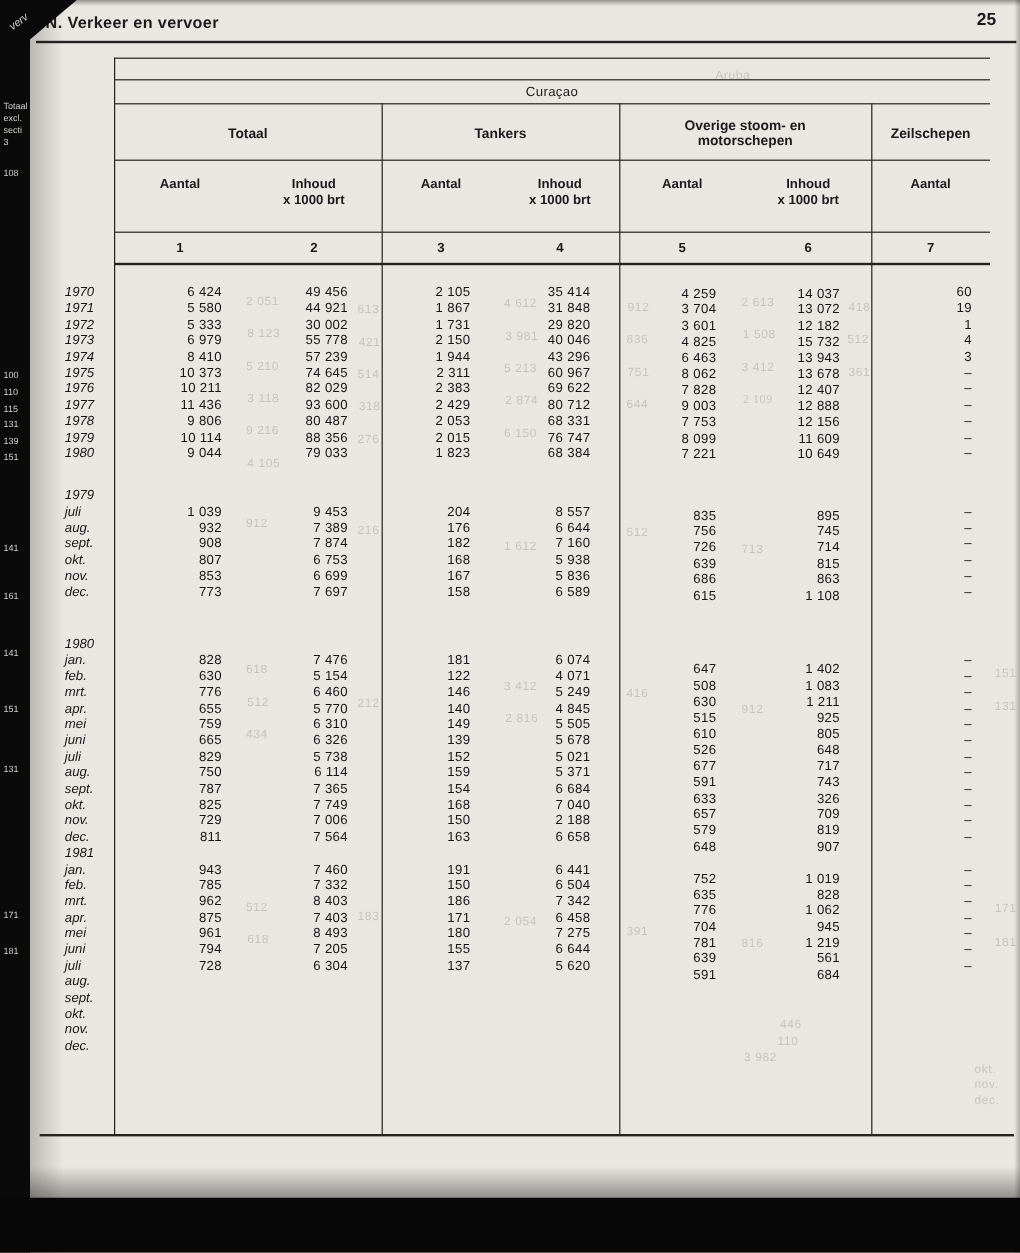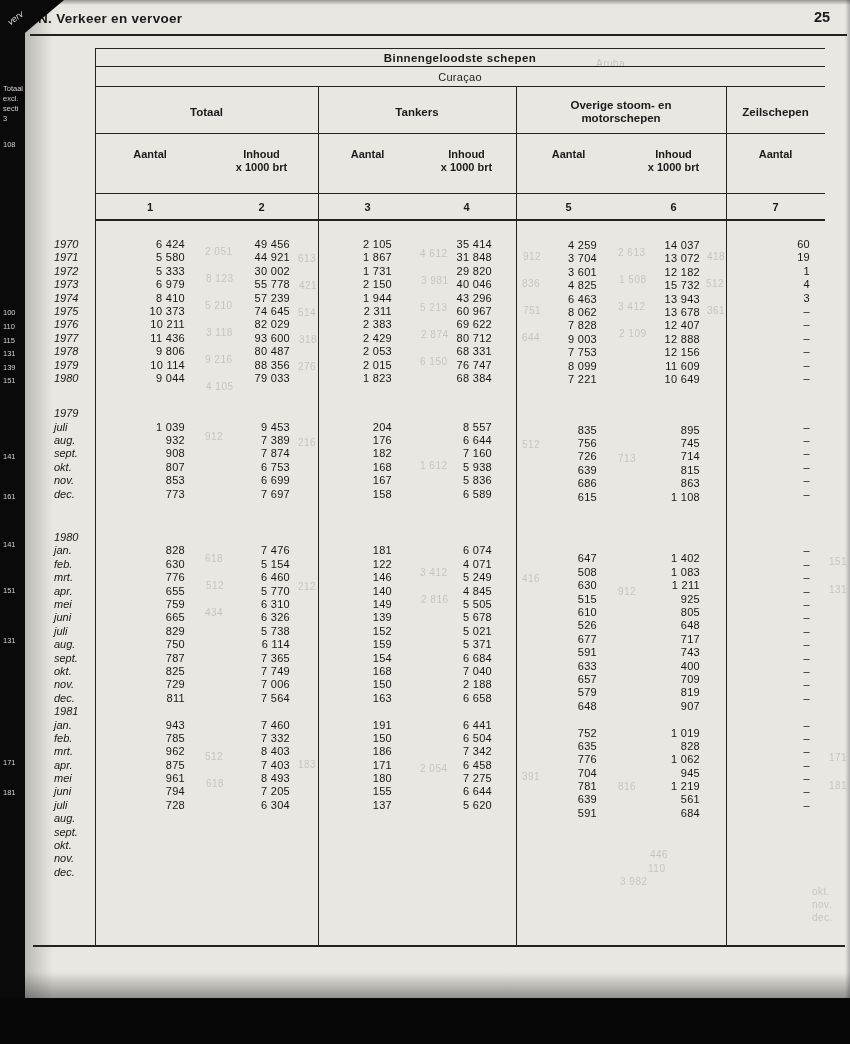--- a/index.html
+++ b/index.html
@@ -65,27 +65,27 @@
       <span class="ghost" style="left: 420px; top: 302px;">5 213</span>
       <span class="ghost" style="left: 421px; top: 329px;">2 874</span>
       <span class="ghost" style="left: 420px; top: 356px; text-align: center;">6 150</span>
       <span class="ghost" style="left: 523px; top: 251px;">912</span>
       <span class="ghost" style="left: 522px; top: 278px;">836</span>
       <span class="ghost" style="left: 523px; top: 305px;">751</span>
       <span class="ghost" style="left: 522px; top: 332px;">644</span>
       <span class="ghost" style="left: 618px; top: 247px;">2 613</span>
       <span class="ghost" style="left: 619px; top: 274px;">1 508</span>
       <span class="ghost" style="left: 618px; top: 301px;">3 412</span>
-      <span class="ghost" style="left: 619px; top: 328px;">2 109</span>
+      <span class="ghost" style="left: 619px; top: 328px; font-family: Liberation Serif, serif;">2 109</span>
       <span class="ghost" style="left: 707px; top: 251px;">418</span>
       <span class="ghost" style="left: 706px; top: 278px;">512</span>
       <span class="ghost" style="left: 707px; top: 305px;">361</span>
       <span class="ghost" style="left: 205px; top: 431px;">912</span>
       <span class="ghost" style="left: 298px; top: 437px; text-align: right;">216</span>
-      <span class="ghost" style="left: 420px; top: 460px;">1 612</span>
+      <span class="ghost" style="left: 420px; top: 450px;">1 612</span>
       <span class="ghost" style="left: 522px; top: 439px;">512</span>
       <span class="ghost" style="left: 618px; top: 453px;">713</span>
       <span class="ghost" style="left: 205px; top: 553px;">618</span>
       <span class="ghost" style="left: 206px; top: 580px;">512</span>
       <span class="ghost" style="left: 205px; top: 607px;">434</span>
       <span class="ghost" style="left: 298px; top: 581px;">212</span>
       <span class="ghost" style="left: 420px; top: 567px;">3 412</span>
       <span class="ghost" style="left: 421px; top: 594px;">2 816</span>
       <span class="ghost" style="left: 522px; top: 573px;">416</span>
       <span class="ghost" style="left: 618px; top: 586px;">912</span>
@@ -106,21 +106,20 @@
       <span class="ghost" style="left: 812px; top: 899px;">nov.</span>
       <span class="ghost" style="left: 812px; top: 912px;">dec.</span>
     </div>
 
   <div class="pg-title">N. Verkeer en vervoer</div>
   <div class="pg-num">25</div>
   <div class="rule title-rule"></div>
 
   <div class="tbl">
     <div class="hrule" style="top:0"></div>
-    <div class="t-title">Binnengeloodste schepen</div>
     <div class="hrule" style="top:18px"></div>
     <div class="t-sub">Curaçao</div>
     <div class="hrule" style="top:38px"></div>
     <div class="hrule" style="top:85px"></div>
     <div class="hrule" style="top:145px"></div>
     <div class="hrule thick" style="top:171px"></div>
     <div class="hrule bottom" style="top:897px"></div>
     <div class="vrule" style="left:62px;top:0;height:897px"></div>
     <div class="vrule" style="left:285px;top:38px;height:859px"></div>
     <div class="vrule" style="left:483px;top:38px;height:859px"></div>
@@ -440,21 +439,21 @@
             <span class="cell c6">743</span>
             <span class="cell c7">–</span>
           </div>
           <div class="row">
             <span class="stub">sept.</span>
             <span class="cell c1">787</span>
             <span class="cell c2">7 365</span>
             <span class="cell c3">154</span>
             <span class="cell c4">6 684</span>
             <span class="cell c5">633</span>
-            <span class="cell c6">400</span>
+            <span class="cell c6">326</span>
             <span class="cell c7">–</span>
           </div>
           <div class="row">
             <span class="stub">okt.</span>
             <span class="cell c1">825</span>
             <span class="cell c2">7 749</span>
             <span class="cell c3">168</span>
             <span class="cell c4">7 040</span>
             <span class="cell c5">657</span>
             <span class="cell c6">709</span>

